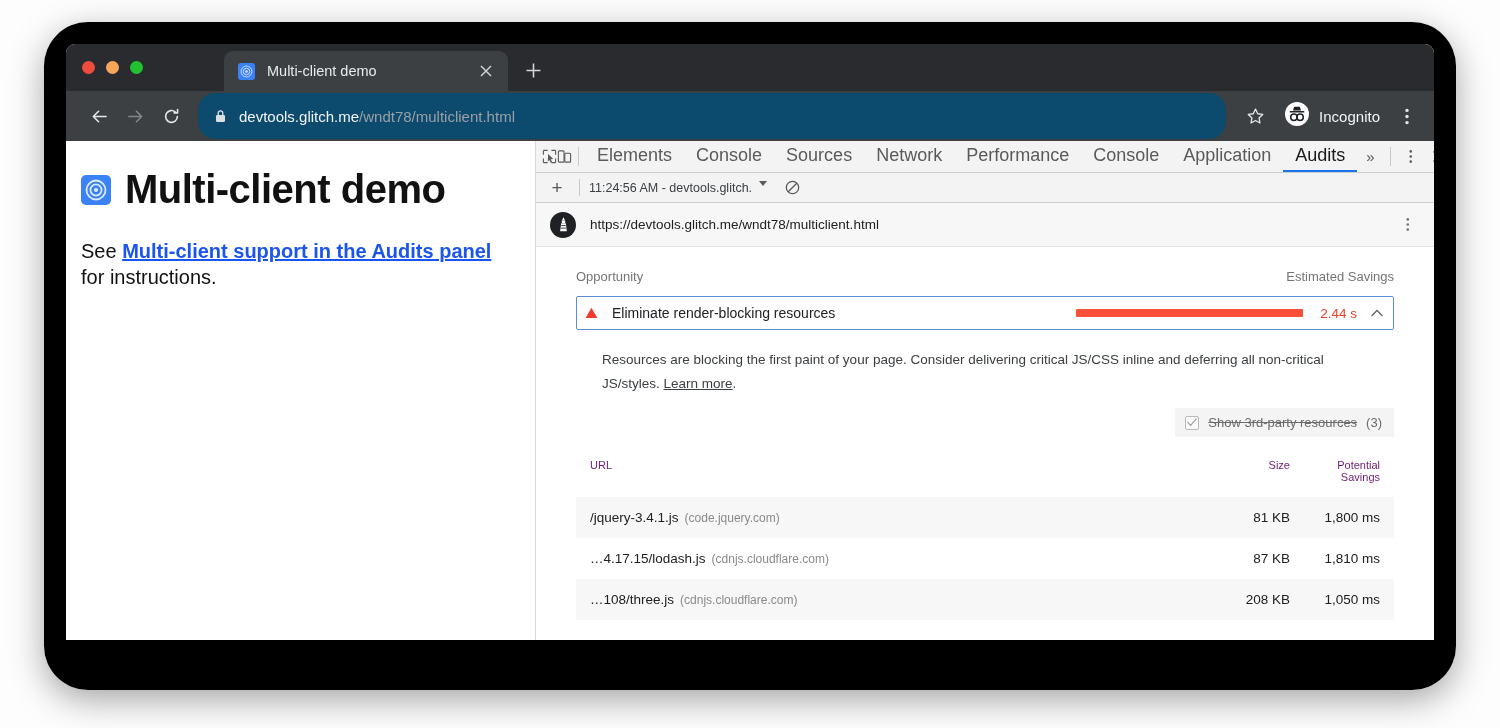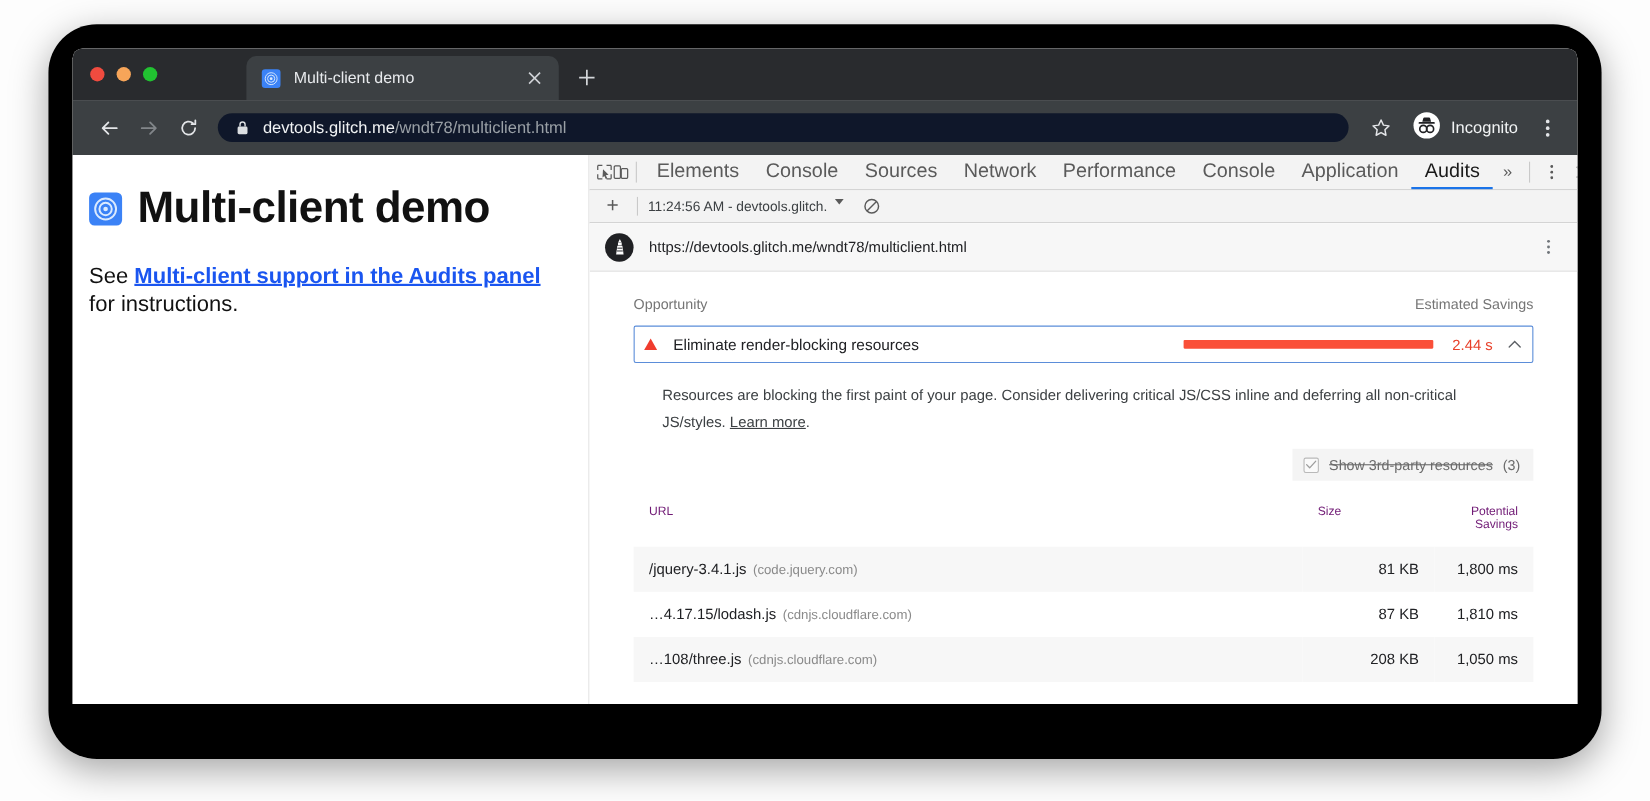--- a/index.html
+++ b/index.html
@@ -106,22 +106,22 @@
   }
   .nav-btn {
     width: 34px; height: 34px;
     display: flex; align-items: center; justify-content: center;
     color: #e3e5e8;
     border-radius: 50%;
   }
   .nav-btn.disabled { color: #82868a; }
   .omnibox {
     flex: 1 1 auto;
-    height: 26px;
-    background: #0f172a;
+    height: 46px;
+    background: #0c4a6e;
     border-radius: 17px;
     margin: 0 10px 0 8px;
     display: flex; align-items: center;
     padding: 0 12px 0 16px;
     min-width: 0;
   }
   .lock-icon { flex: 0 0 auto; display: flex; align-items: center; color: #dcdfe2; }
   .url-text {
     margin-left: 12px;
     font-size: 15px;
@@ -363,21 +363,21 @@
 
   .res-table { margin-top: 18px; width: 100%; border-collapse: collapse; }
   .res-table th {
     font-weight: normal;
     font-size: 11px;
     color: #701a75;
     padding: 4px 14px 14px 14px;
     vertical-align: top;
   }
   .res-table th.col-url { text-align: left; }
-  .res-table th.col-size { text-align: left; width: 120px; }
+  .res-table th.col-size { text-align: right; width: 120px; }
   .res-table th.col-sav { text-align: right; width: 90px; }
   .res-table th.col-sav .stack { display: block; }
   .res-table td {
     font-size: 13.5px;
     color: #202124;
     padding: 13px 14px;
   }
   .res-table td.num { text-align: right; color: #202124; }
   .res-table tbody tr:nth-child(odd) { background: #f7f7f7; }
   .res-host { color: #8a8a8a; font-size: 12px; margin-left: 6px; }

